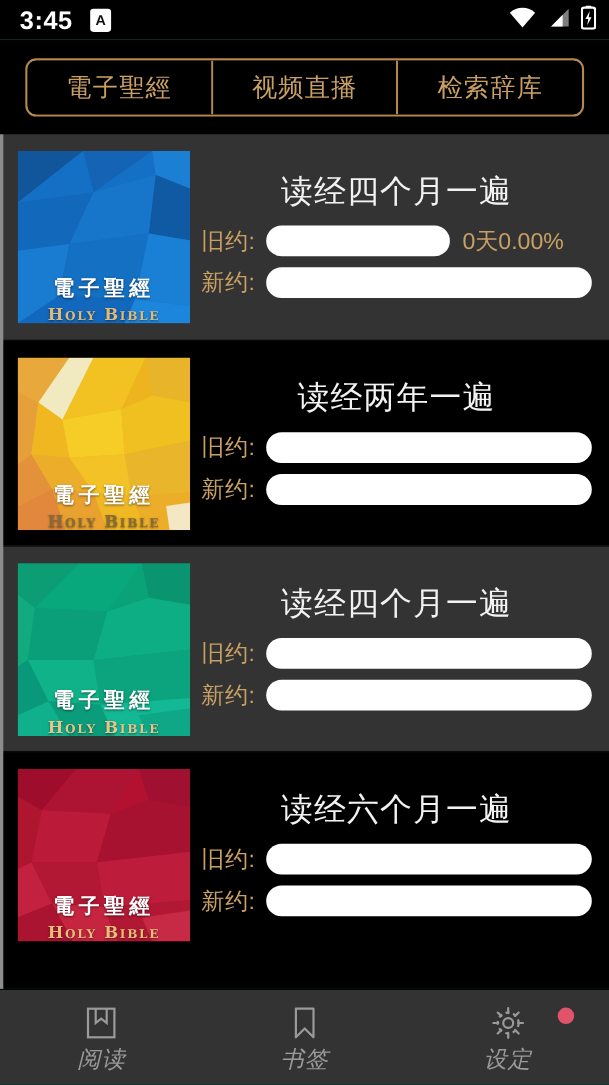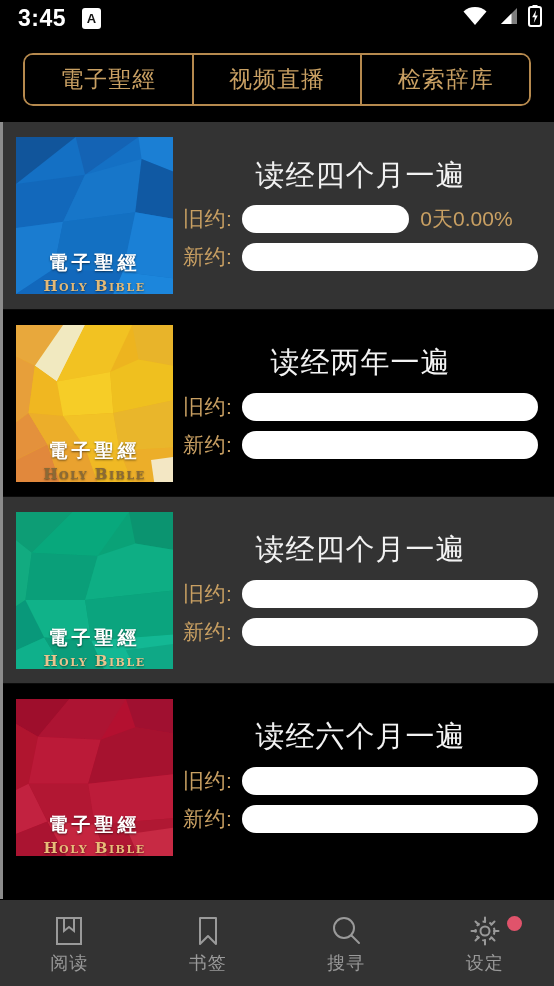--- a/index.html
+++ b/index.html
@@ -116,21 +116,21 @@
     flex:0 0 86px;background:#333333;
     display:flex;align-items:center;
     border-top:1px solid #000;
   }
   .navitem{
     flex:1 1 0;display:flex;flex-direction:column;
     align-items:center;justify-content:center;gap:6px;
     position:relative;height:100%;
   }
   .navicon{width:34px;height:34px;display:block;position:relative;}
-  .navlabel{color:#9a9a9a;font-size:18px;line-height:1;letter-spacing:1px;}
+  .navlabel{color:#9a9a9a;font-size:21px;line-height:1;letter-spacing:1px;font-style:italic;}
   .navitem.active .navlabel{color:#c9903f;}
   .badge{
     position:absolute;width:15px;height:15px;border-radius:50%;
     background:#e0536b;top:16px;right:32px;
   }
 </style>
 </head>
 <body>
 
 <div class="phone">
@@ -341,29 +341,20 @@
 
     <div class="navitem">
       <span class="navicon">
         <svg width="34" height="34" viewBox="0 0 34 34">
           <path d="M9 4 L25 4 L25 30 L17 22 L9 30 Z" fill="none" stroke="#9a9a9a" stroke-width="2" stroke-linejoin="round"></path>
         </svg>
       </span>
       <span class="navlabel">书签</span>
     </div>
 
-    <div class="navitem">
-      <span class="navicon">
-        <svg width="34" height="34" viewBox="0 0 34 34">
-          <circle cx="15" cy="14" r="10" fill="none" stroke="#9a9a9a" stroke-width="2"></circle>
-          <line x1="22.5" y1="21.5" x2="30" y2="29" stroke="#9a9a9a" stroke-width="2" stroke-linecap="round"></line>
-        </svg>
-      </span>
-      <span class="navlabel">搜寻</span>
-    </div>
 
 
     <div class="navitem">
       <span class="navicon">
         <svg width="34" height="34" viewBox="0 0 34 34">
           <g fill="none" stroke="#9a9a9a" stroke-width="2">
             <circle cx="17" cy="17" r="4.5"></circle>
             <path d="M17 3.5 L17 8 M17 26 L17 30.5 M3.5 17 L8 17 M26 17 L30.5 17
                      M7.5 7.5 L10.7 10.7 M23.3 23.3 L26.5 26.5
                      M26.5 7.5 L23.3 10.7 M10.7 23.3 L7.5 26.5" stroke-linecap="round"></path>

